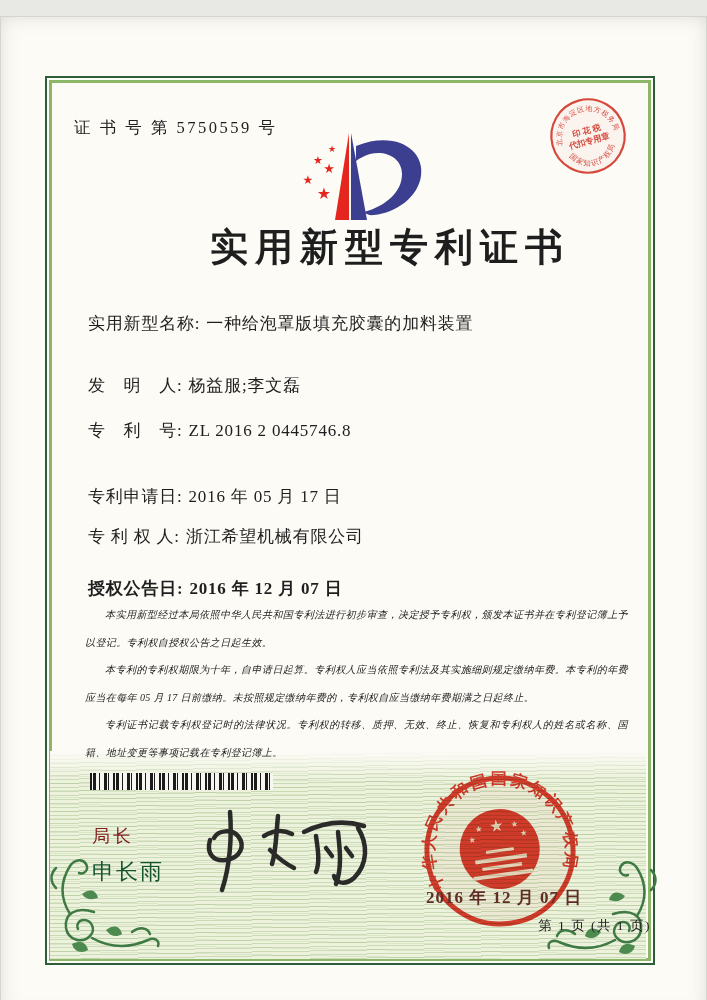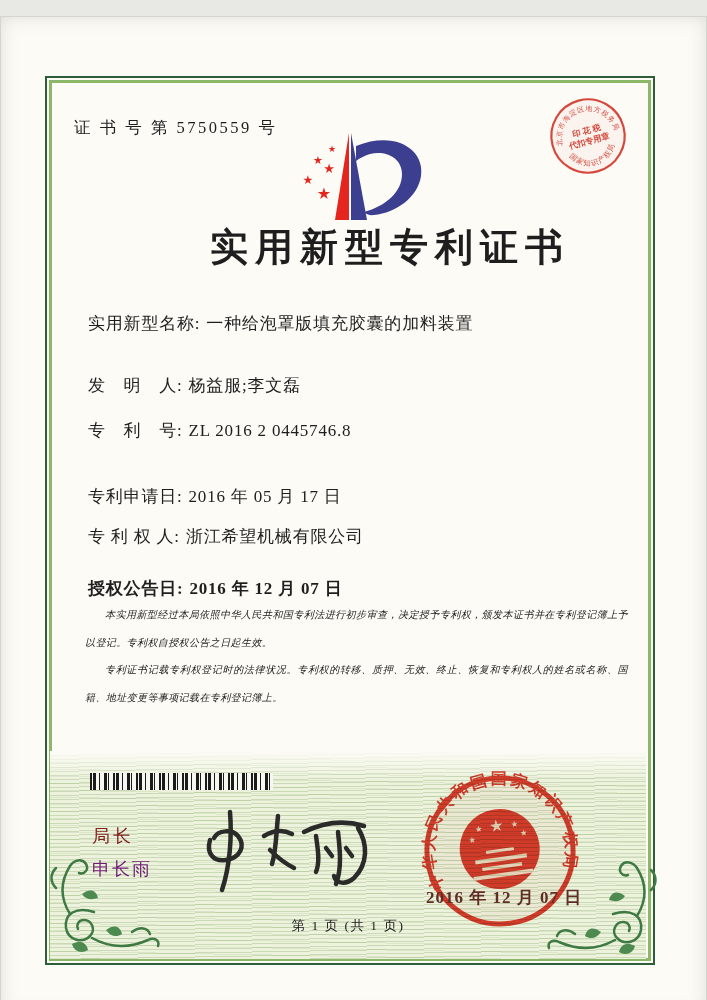--- a/index.html
+++ b/index.html
@@ -34,29 +34,29 @@
   .paras p{margin:0; text-indent:2em;}
   .barcode{position:absolute; left:90px; top:757px; width:183px; height:17px;
     background-image:repeating-linear-gradient(90deg,
       #1b1b1b 0 2px, #f7f7f2 2px 3px,
       #1b1b1b 3px 6px, #f7f7f2 6px 9px,
       #1b1b1b 9px 10px, #f7f7f2 10px 14px,
       #1b1b1b 14px 17px, #f7f7f2 17px 18px,
       #1b1b1b 18px 19px, #f7f7f2 19px 23px);}
   .signer-title{position:absolute; left:92px; top:808px; font-size:18px; letter-spacing:3px;
     font-family:"Liberation Sans","DejaVu Sans",sans-serif; color:#7f1d1d;}
-  .signer-name{position:absolute; left:92px; top:841px; font-size:18px; letter-spacing:2px;
-    font-family:Liberation Sans, sans-serif; color:#701a75;}
+  .signer-name{position:absolute; left:92px; top:841px; font-size:22px; letter-spacing:2px;
+    font-family:Liberation Sans, sans-serif; color:#14532d;}
   .signature{position:absolute; left:192px; top:786px; z-index:3;}
   .seal{position:absolute; left:410px; top:745px; z-index:2; opacity:.95; mix-blend-mode:multiply;}
   .seal-date{position:absolute; left:426px; top:870px; z-index:4; font-size:17px;
     color:#5e2d25; letter-spacing:1px; font-weight:600; white-space:nowrap;}
   .tax-stamp{position:absolute; left:540px; top:72px; opacity:.92; mix-blend-mode:multiply;}
   .logo{position:absolute; left:278px; top:112px;}
-  .footer{position:absolute; left:45px; top:901px; width:606px; text-align:center;
+  .footer{position:absolute; left:45px; top:901px; width:606px; text-align:right;
     font-size:13.5px; letter-spacing:1.5px; z-index:3;}
   .flourish{position:absolute; z-index:2;}
   .flourish.left{left:36px; top:838px;}
   .flourish.right{left:541px; top:840px; transform:scaleX(-1);}
 </style>
 </head>
 <body>
 
 <div class="page">
 
@@ -145,20 +145,21 @@
   </div>
   <div class="field f4">
     <span>专 利 权 人:</span><span class="val">浙江希望机械有限公司</span>
   </div>
   <div class="field f5">
     <span>授权公告日:</span><span class="val">2016 年 12 月 07 日</span>
   </div>
 
   <div class="paras">
     <p>本实用新型经过本局依照中华人民共和国专利法进行初步审查，决定授予专利权，颁发本证书并在专利登记簿上予以登记。专利权自授权公告之日起生效。</p>
+    <p>本专利的专利权期限为十年，自申请日起算。专利权人应当依照专利法及其实施细则规定缴纳年费。本专利的年费应当在每年 05 月 17 日前缴纳。未按照规定缴纳年费的，专利权自应当缴纳年费期满之日起终止。</p>
     <p>专利证书记载专利权登记时的法律状况。专利权的转移、质押、无效、终止、恢复和专利权人的姓名或名称、国籍、地址变更等事项记载在专利登记簿上。</p>
   </div>
 
   <div class="barcode"></div>
 
   <div class="signer-title">局长</div>
   <div class="signer-name">申长雨</div>
 
   <svg class="signature" width="180" height="95" viewBox="0 0 180 95">
     <g stroke="#1b1b1b" stroke-width="4.5" fill="none" stroke-linecap="round" opacity="0.92">

